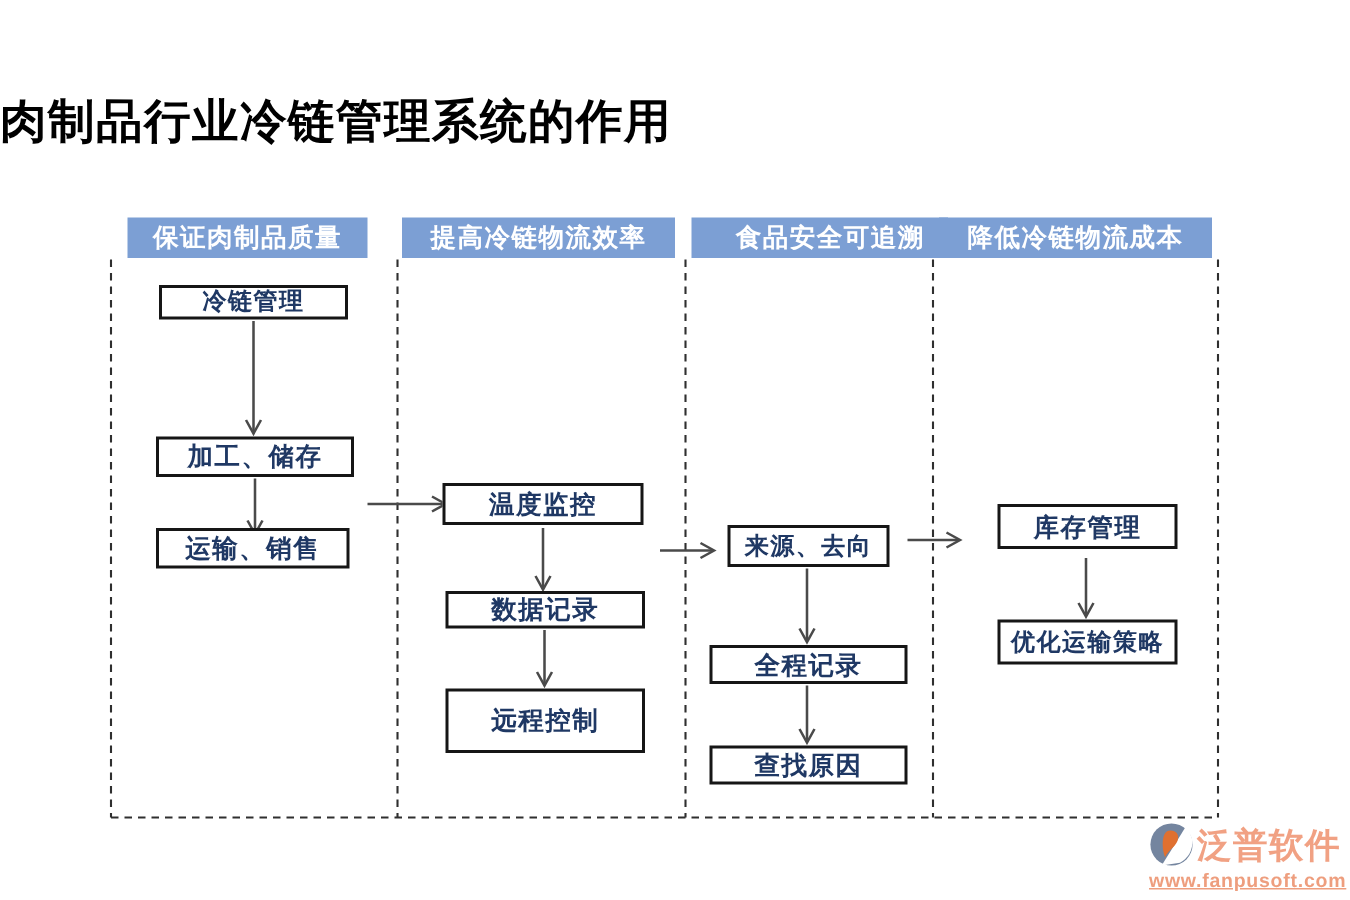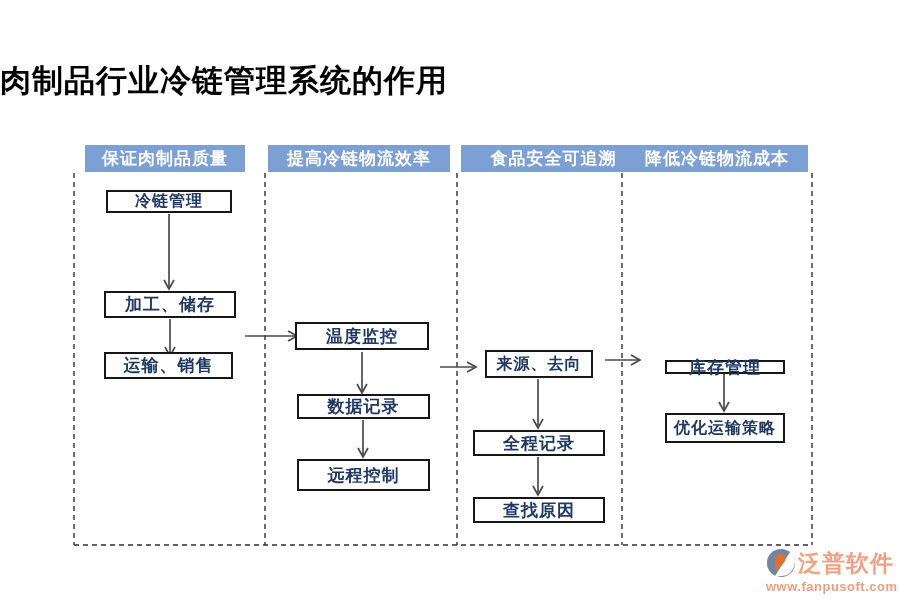--- a/index.html
+++ b/index.html
@@ -34,21 +34,21 @@
     position:absolute;right:6px;bottom:6px;width:128px;
     display:flex;flex-direction:column;align-items:flex-start;
   }
   .logo-row{display:flex;align-items:flex-start;}
   .logo-text{
     font-size:23px;font-weight:bold;color:#F1A183;
     margin-left:2px;letter-spacing:1px;white-space:nowrap;
   }
   .logo-url{
     font-size:13px;font-weight:bold;color:#EE9E7E;
-    letter-spacing:0.5px;margin-top:0px;white-space:nowrap;
+    letter-spacing:0.5px;margin-top:0px;white-space:nowrap;text-decoration:underline;
   }
 </style>
 </head>
 <body>
 
 <div class="stage">
 
   <div class="page-title">肉制品行业冷链管理系统的作用</div>
 
   <div class="col-header" style="left:85px;width:160px;">保证肉制品质量</div>
@@ -113,27 +113,27 @@
       </g>
     </g>
   </svg>
 
   <div class="flow-box" style="left:106px;top:190px;width:126px;height:23px;font-size:16px;">冷链管理</div>
   <div class="flow-box" style="left:104px;top:291px;width:132px;height:27px;">加工、储存</div>
   <div class="flow-box" style="left:104px;top:352px;width:129px;height:27px;">运输、销售</div>
 
   <div class="flow-box" style="left:295px;top:322px;width:134px;height:28px;">温度监控</div>
   <div class="flow-box" style="left:297px;top:394px;width:133px;height:25px;">数据记录</div>
-  <div class="flow-box" style="left:297px;top:459px;width:133px;height:32px;">远程控制</div>
+  <div class="flow-box" style="left:297px;top:459px;width:133px;height:43px;">远程控制</div>
 
   <div class="flow-box" style="left:485px;top:350px;width:108px;height:28px;font-size:16px;">来源、去向</div>
   <div class="flow-box" style="left:473px;top:430px;width:132px;height:26px;">全程记录</div>
   <div class="flow-box" style="left:473px;top:497px;width:132px;height:26px;">查找原因</div>
 
-  <div class="flow-box" style="left:665px;top:360px;width:120px;height:14px;">库存管理</div>
+  <div class="flow-box" style="left:665px;top:336px;width:120px;height:30px;">库存管理</div>
   <div class="flow-box" style="left:665px;top:413px;width:120px;height:30px;font-size:16px;">优化运输策略</div>
 
   <div class="logo">
     <div class="logo-row">
       <svg width="30" height="30" viewBox="0 0 32 32">
         <circle cx="16" cy="16" r="15" fill="#74859F"></circle>
         <path d="M27 2 L9 31 L22 29 Q31 24 31 13 Z" fill="#ffffff"></path>
         <path d="M15 6 C21 6 22 11 19.5 15 C17 19 13.5 20.5 11.5 25 C9 19 8.5 6 15 6 Z" fill="#E07030"></path>
       </svg>
       <span class="logo-text">泛普软件</span>

